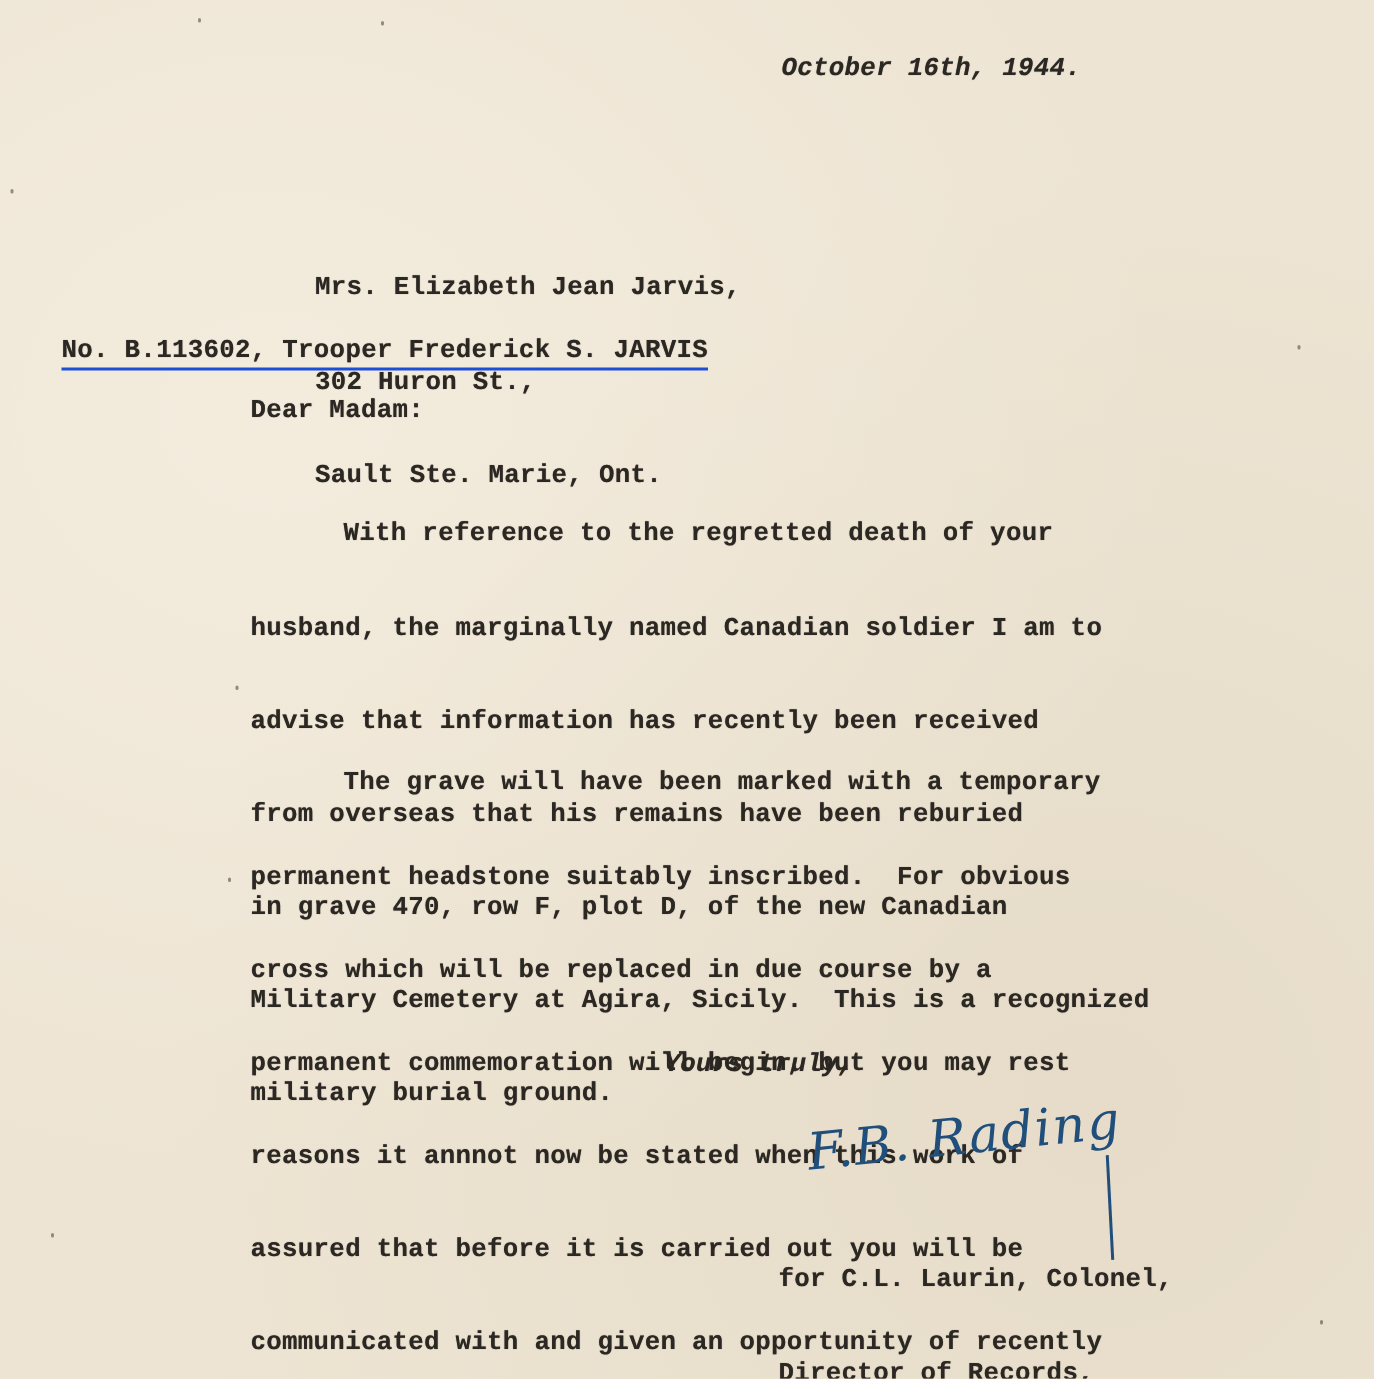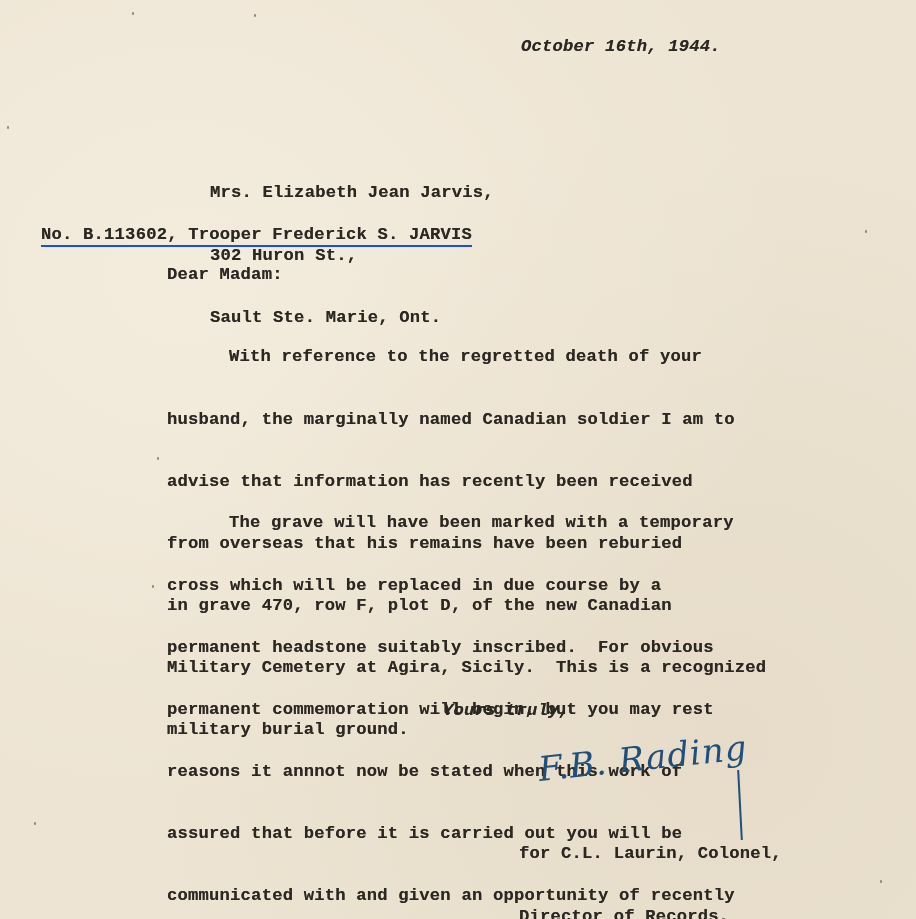--- a/index.html
+++ b/index.html
@@ -63,22 +63,22 @@
     <div>husband, the marginally named Canadian soldier I am to</div>
     <div>advise that information has recently been received</div>
     <div>from overseas that his remains have been reburied</div>
     <div>in grave 470, row F, plot D, of the new Canadian</div>
     <div>Military Cemetery at Agira, Sicily.  This is a recognized</div>
     <div>military burial ground.</div>
   </div>
 
   <div class="line p2">
     <div class="indent">The grave will have been marked with a temporary</div>
+    <div>permanent headstone suitably inscribed.  For obvious</div>
     <div>cross which will be replaced in due course by a</div>
-    <div>permanent headstone suitably inscribed.  For obvious</div>
     <div>permanent commemoration will begin, but you may rest</div>
     <div>reasons it annnot now be stated when this work of</div>
     <div>assured that before it is carried out you will be</div>
     <div>communicated with and given an opportunity of recently</div>
     
     
     
   </div>
 
   <div class="line closing">Yours truly,</div>

